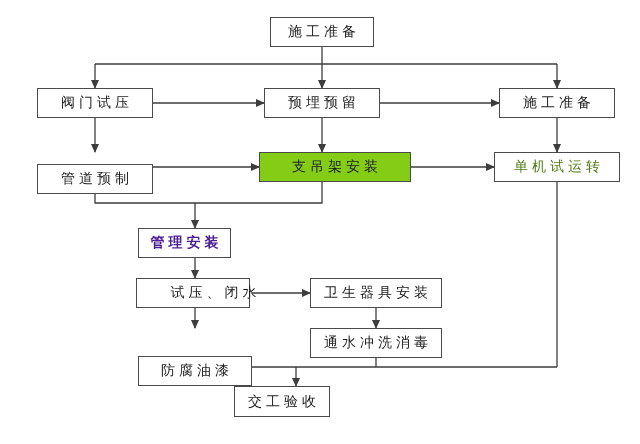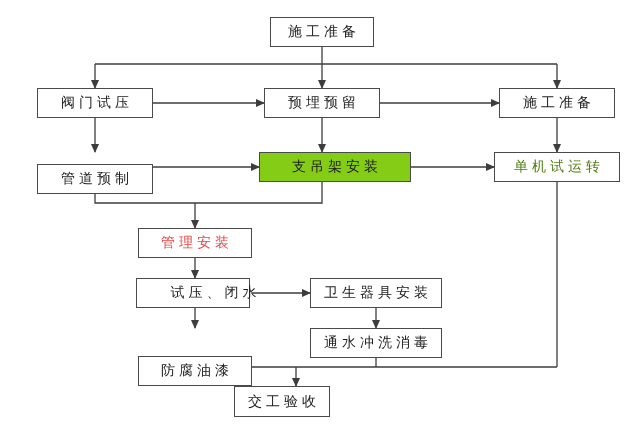--- a/index.html
+++ b/index.html
@@ -74,20 +74,20 @@
       </g>
   </svg>
   <div id="node-layer">
       <div class="node" style="left: 270px; top: 17px; width: 104px; height: 30px; border-color: rgb(74, 74, 74); background: rgb(255, 255, 255); color: rgb(28, 28, 28);">施工准备</div>
       <div class="node" style="left: 37px; top: 88px; width: 116px; height: 30px; border-color: rgb(74, 74, 74); background: rgb(255, 255, 255); color: rgb(28, 28, 28);">阀门试压</div>
       <div class="node" style="left: 264px; top: 88px; width: 116px; height: 30px; border-color: rgb(74, 74, 74); background: rgb(255, 255, 255); color: rgb(28, 28, 28);">预埋预留</div>
       <div class="node" style="left: 499px; top: 88px; width: 116px; height: 30px; border-color: rgb(74, 74, 74); background: rgb(255, 255, 255); color: rgb(28, 28, 28);">施工准备</div>
       <div class="node" style="left: 37px; top: 164px; width: 116px; height: 30px; border-color: rgb(74, 74, 74); background: rgb(255, 255, 255); color: rgb(28, 28, 28);">管道预制</div>
       <div class="node" style="left: 259px; top: 152px; width: 152px; height: 30px; border-color: rgb(74, 74, 74); background: #84cc16; color: rgb(28, 28, 28);">支吊架安装</div>
       <div class="node" style="left: 494px; top: 152px; width: 126px; height: 30px; border-color: rgb(74, 74, 74); background: rgb(255, 255, 255); color: #4d7c0f;">单机试运转</div>
-      <div class="node" style="left: 138px; top: 228px; width: 114px; height: 30px; border-color: rgb(74, 74, 74); background: rgb(255, 255, 255); color: #ef4444;">管理安装</div>
+      <div class="node" style="left: 138px; top: 228px; width: 93px; height: 30px; border-color: rgb(74, 74, 74); background: rgb(255, 255, 255); color: #4c1d95; font-weight: bold;">管理安装</div>
       <div class="node" style="left: 136px; top: 278px; width: 114px; height: 30px; border-color: rgb(74, 74, 74); background: rgb(255, 255, 255); color: rgb(28, 28, 28); padding-left: 45px;">试压、闭水</div>
       <div class="node" style="left: 310px; top: 278px; width: 132px; height: 30px; border-color: rgb(74, 74, 74); background: rgb(255, 255, 255); color: rgb(28, 28, 28);">卫生器具安装</div>
       <div class="node" style="left: 138px; top: 328px; width: 114px; height: 30px; border-color: rgb(74, 74, 74); background: rgb(255, 255, 255); color: rgb(28, 28, 28); margin-top: 28px;">防腐油漆</div>
       <div class="node" style="left: 310px; top: 328px; width: 132px; height: 30px; border-color: rgb(74, 74, 74); background: rgb(255, 255, 255); color: rgb(28, 28, 28);">通水冲洗消毒</div>
       <div class="node" style="left: 234px; top: 386px; width: 96px; height: 31px; border-color: rgb(74, 74, 74); background: rgb(255, 255, 255); color: rgb(28, 28, 28);">交工验收</div>
     </div>
 </div>
 
 </body></html>

